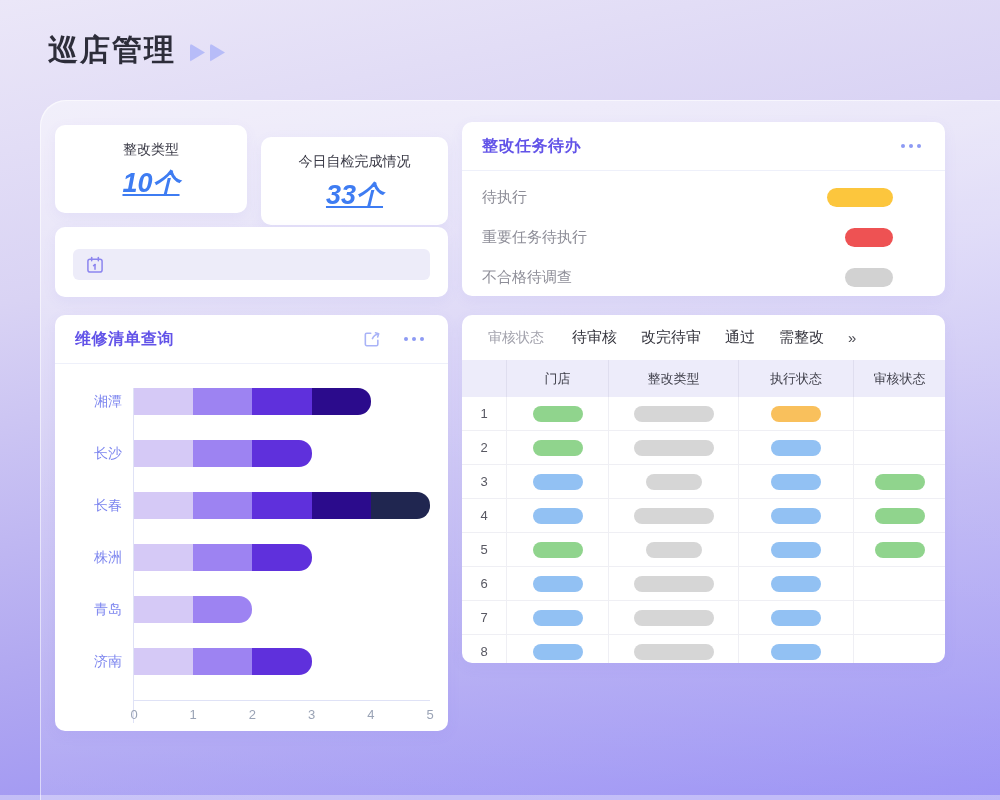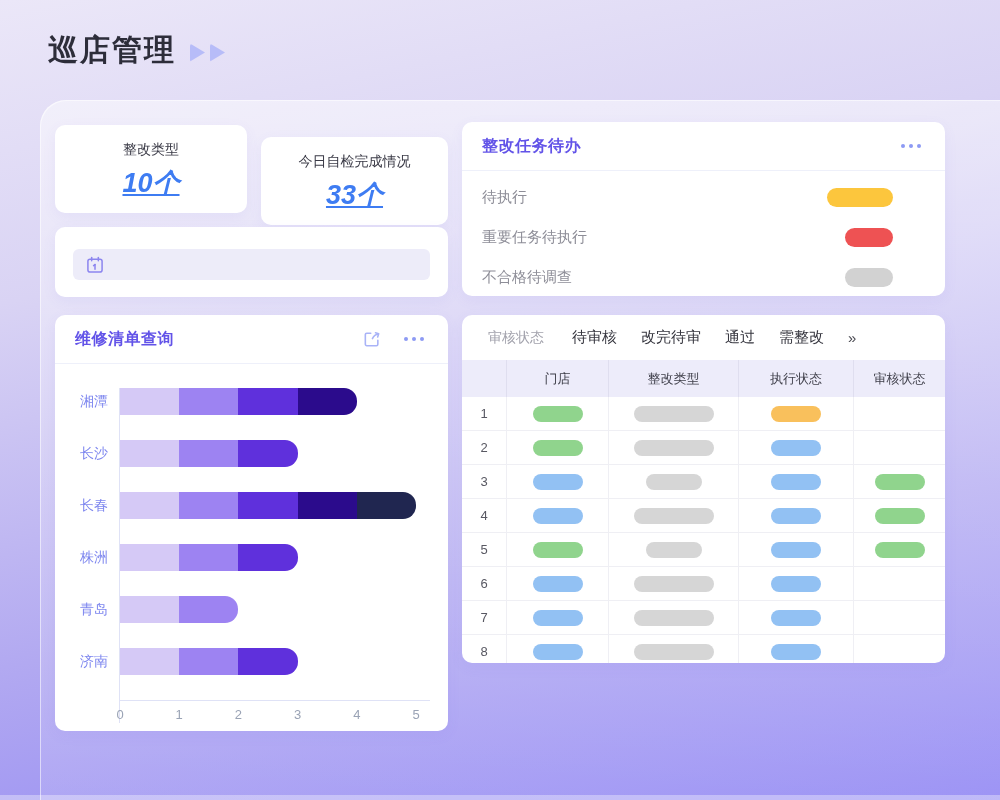--- a/index.html
+++ b/index.html
@@ -48,21 +48,21 @@
   .dots i{ width:4px; height:4px; border-radius:50%; background:#8d9af4; display:block; }
   .export-btn{ margin-right:18px; cursor:pointer; display:flex; }
 
   
   .todo-rows{ padding:6px 0; }
   .todo-row{ height:40px; display:flex; align-items:center; padding:0 52px 0 20px; }
   .todo-label{ flex:1; font-size:15px; color:#8e8e98; }
   .todo-pill{ height:19px; border-radius:10px; }
 
   
-  .chart-area{ display:flex; padding:24px 18px 0 14px; }
+  .chart-area{ display:flex; padding:24px 18px 0 28px; }
   .labels-col{ width:50px; }
   .chart-cat{ height:27px; line-height:27px; margin-bottom:25px; text-align:center;
     font-size:14px; color:#7d86ef; }
   .bars-col{ flex:1; border-left:1px solid #dfe2f6; position:relative; }
   .bar-row{ height:27px; margin-bottom:25px; display:flex; }
   .bar-row:last-child{ margin-bottom:0; }
   .bar-seg{ height:27px; }
   .bar-seg.last{ border-radius:0 13px 13px 0; }
   .x-axis{ height:1px; background:#dfe2f6; margin-top:7px; }
   .x-ticks{ position:relative; height:22px; }

